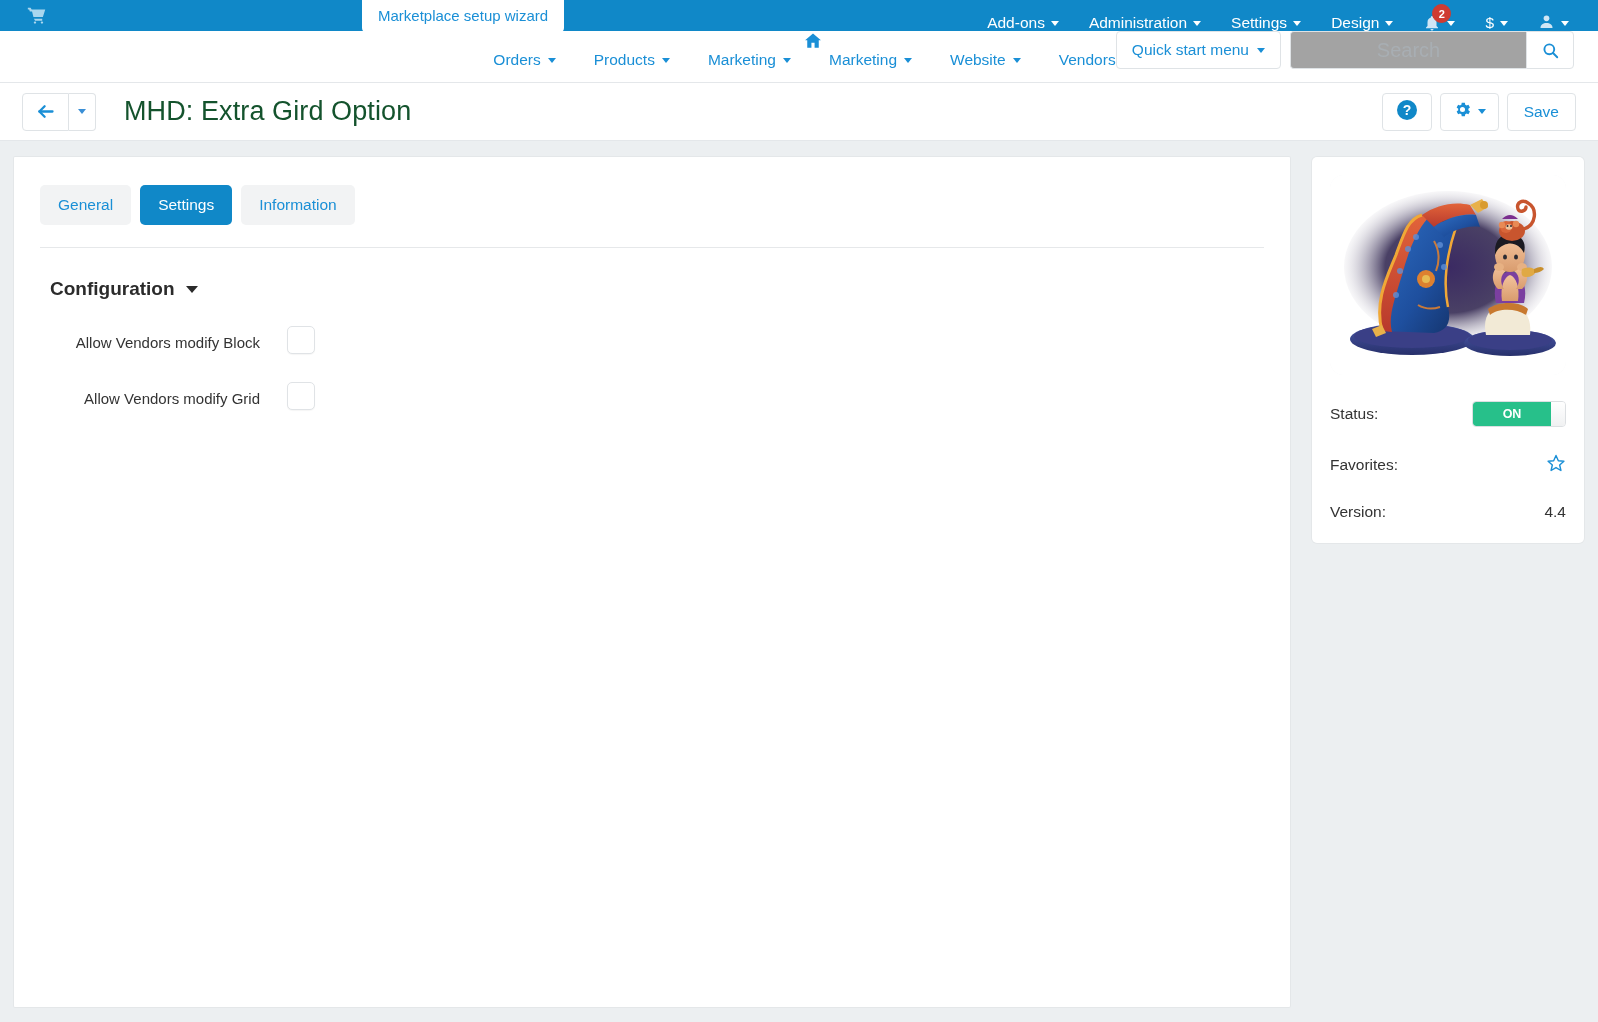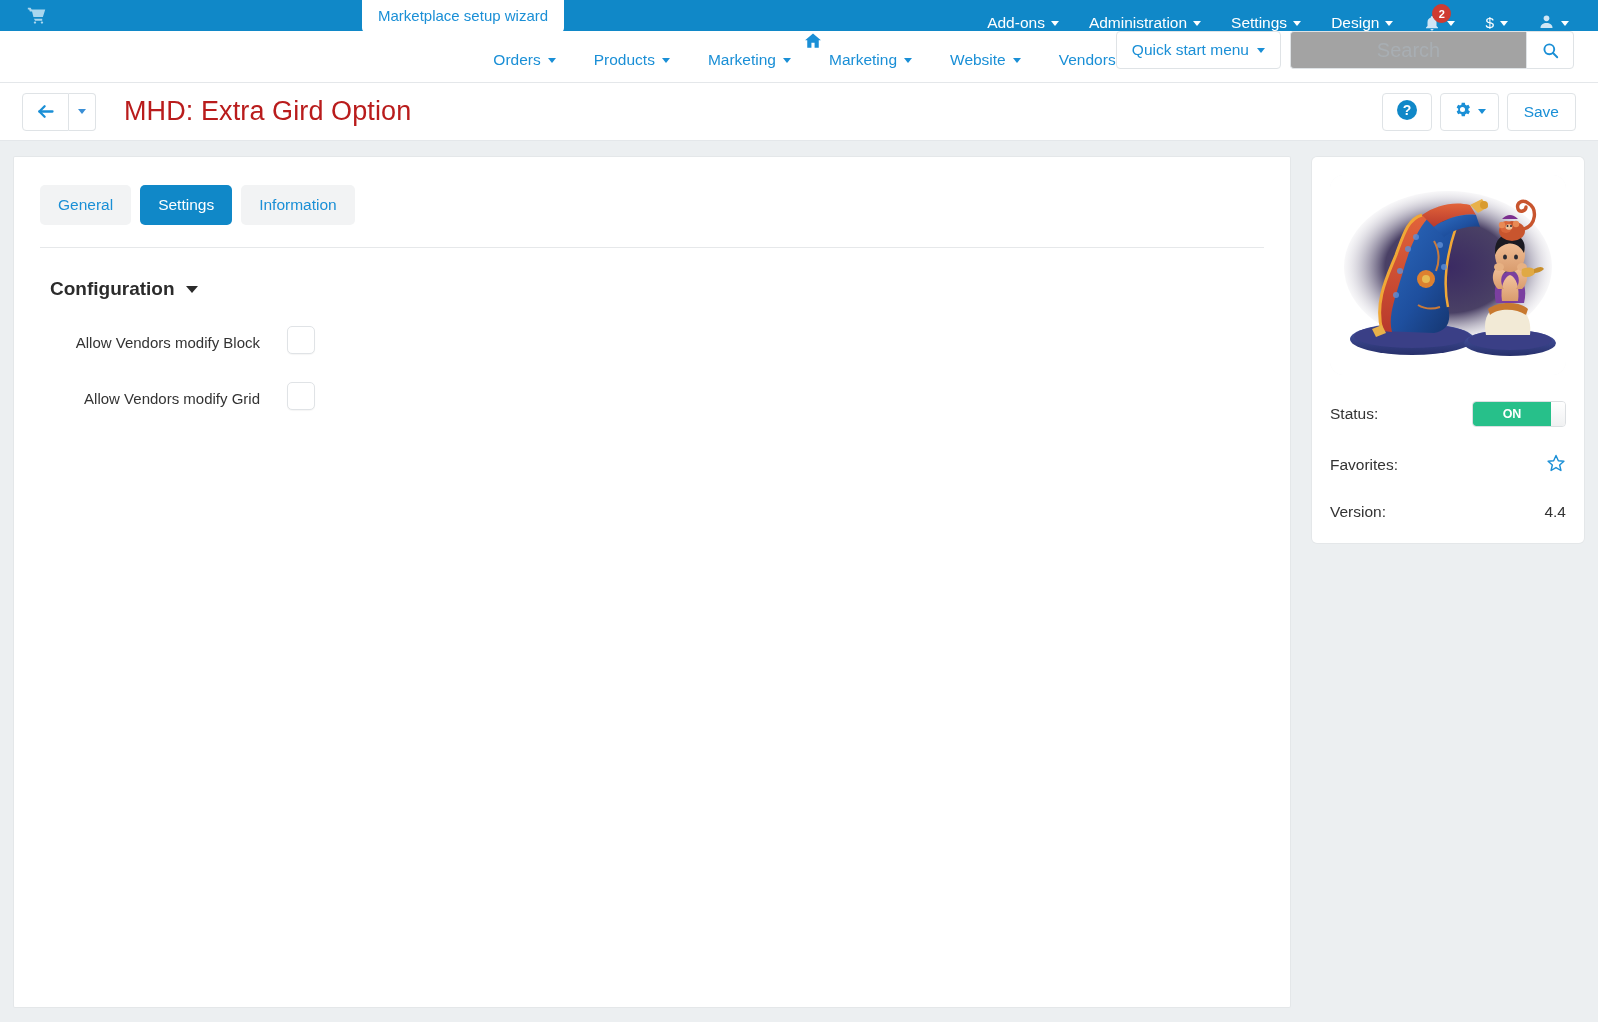--- a/index.html
+++ b/index.html
@@ -160,21 +160,21 @@
     border: 1px solid #dfe3e6;
     border-left: none;
     border-radius: 0 4px 4px 0;
     background: #fff;
     width: 27px; height: 38px;
     display: flex; align-items: center; justify-content: center;
     color: #3a8fd6;
   }
   .page-title {
     font-size: 27px;
-    color: #b91c1c;
+    color: #14532d;
     font-weight: normal;
     margin-left: 28px;
     letter-spacing: 0.1px;
   }
   .title-actions {
     position: absolute;
     right: 22px;
     display: flex;
     gap: 8px;
     align-items: center;

